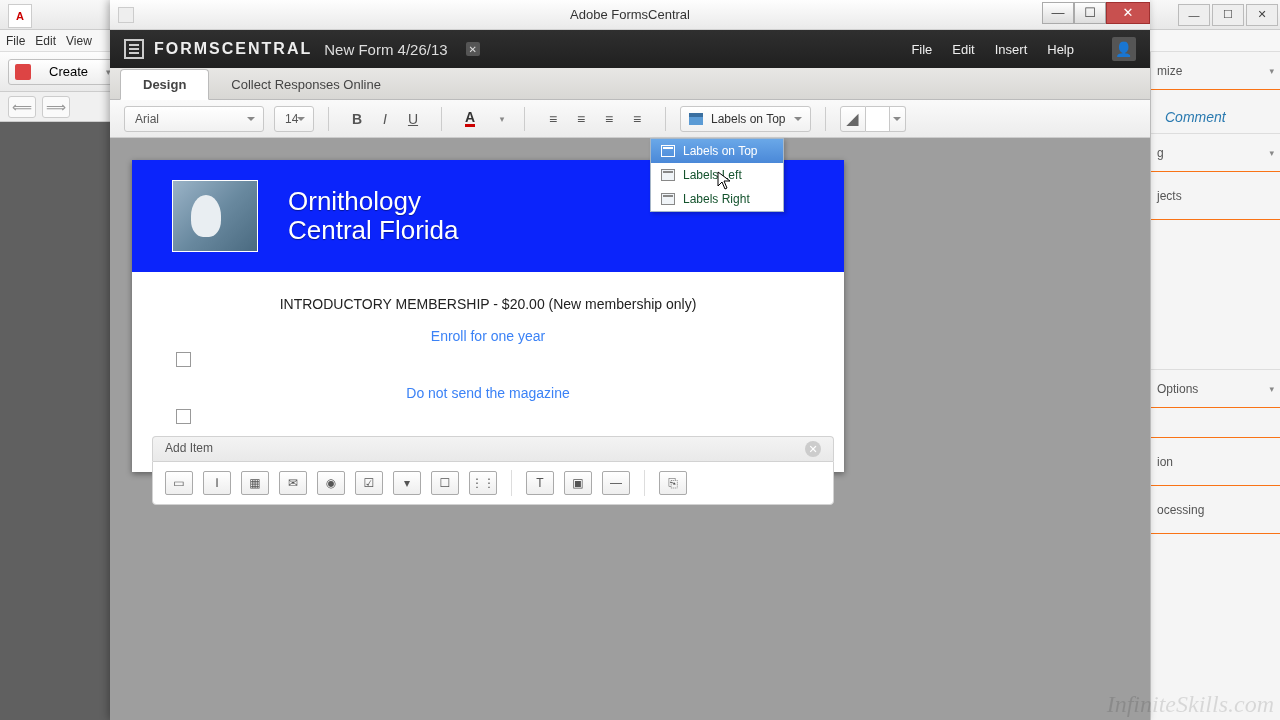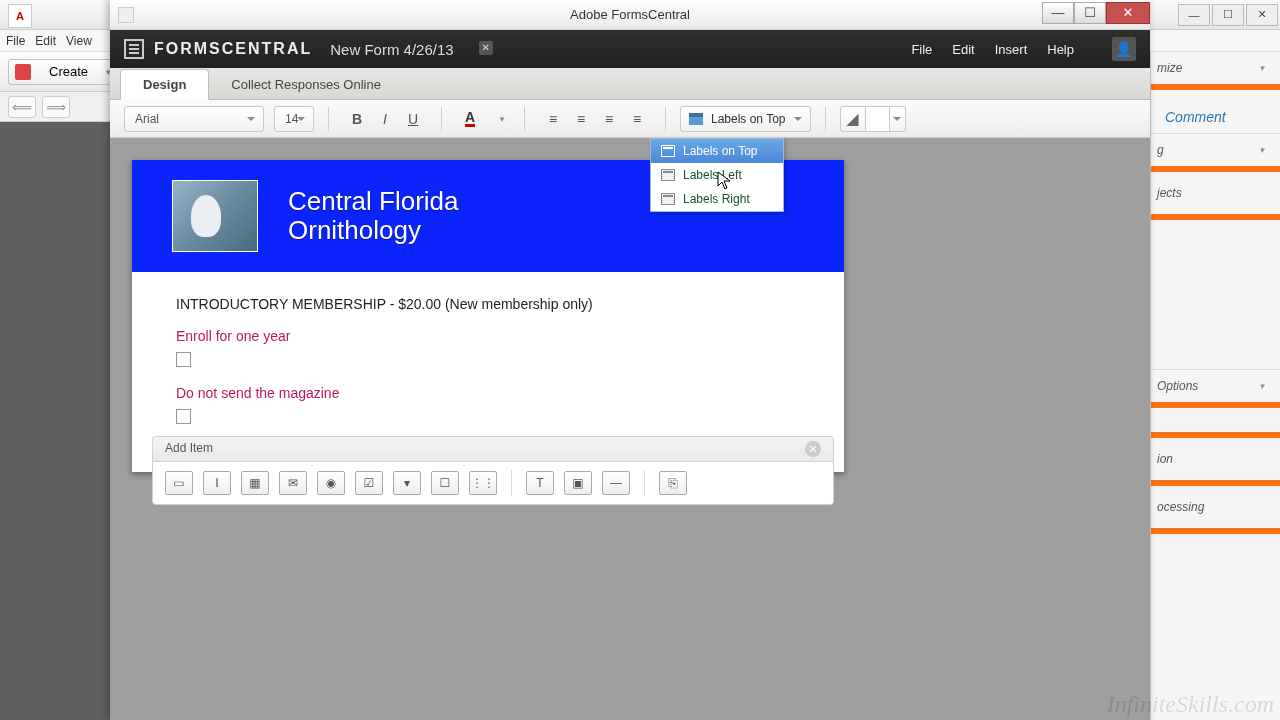--- a/index.html
+++ b/index.html
@@ -12,21 +12,21 @@
 .bg-ctrl { width: 32px; height: 22px; display: flex; align-items: center; justify-content: center; font-size: 11px; color: #444; border: 1px solid #bbb; background: #eee; margin-right: 2px; }
 .bg-menubar { position: absolute; top: 30px; left: 0; right: 0; height: 22px; background: #f7f7f7; border-bottom: 1px solid #ddd; display: flex; align-items: center; padding-left: 6px; gap: 10px; font-size: 12px; color: #333; }
 .bg-toolbar { position: absolute; top: 52px; left: 0; right: 0; height: 40px; background: linear-gradient(#fdfdfd,#e9e9e9); border-bottom: 1px solid #ccc; display: flex; align-items: center; padding-left: 8px; }
 .bg-create { display: flex; align-items: center; gap: 18px; padding: 4px 12px 4px 6px; border: 1px solid #c0c0c0; background: linear-gradient(#fff,#eee); border-radius: 3px; font-size: 13px; }
 .bg-create-icon { width: 16px; height: 16px; background: #d44; border-radius: 2px; }
 .bg-toolbar2 { position: absolute; top: 92px; left: 0; right: 0; height: 30px; background: #f0f0f0; border-bottom: 1px solid #ccc; display: flex; align-items: center; padding-left: 8px; gap: 6px; }
 .bg-nav { width: 28px; height: 22px; border: 1px solid #ccc; background: #fafafa; border-radius: 3px; display: flex; align-items: center; justify-content: center; color: #999; font-size: 14px; }
 
 
 .right-peek { position: absolute; top: 52px; right: 0; width: 130px; bottom: 0; background: #f5f5f5; border-left: 1px solid #ccc; }
-.right-peek .row { height: 38px; border-bottom: 6px solid #f97316; display: flex; align-items: center; padding-left: 6px; font-size: 12px; color: #555; justify-content: space-between; padding-right: 16px; font-style: italic; }
+.right-peek .row { height: 38px; border-bottom: 1px solid #f97316; display: flex; align-items: center; padding-left: 6px; font-size: 12px; color: #555; justify-content: space-between; padding-right: 6px; }
 .right-peek .tabrow { height: 44px; border-bottom: 1px solid #ddd; display: flex; align-items: flex-end; font-style: italic; }
 .right-peek .tab { padding: 8px 14px; font-size: 14px; color: #2a7ab0; }
 .drop-caret { font-size: 9px; color: #888; }
 
 
 .pdf-icon { position: absolute; top: 4px; left: 8px; width: 24px; height: 24px; background: #fff; border: 1px solid #ccc; display:flex; align-items:center; justify-content:center; font-size:11px; font-weight:bold; color:#c00; }
 
 
 .watermark { position: absolute; bottom: 2px; right: 6px; font-family: Georgia, serif; font-size: 24px; color: rgba(0,0,0,0.12); font-style: italic; }
 
@@ -38,21 +38,21 @@
 .fc-winbtns { margin-left: auto; display: flex; height: 22px; margin-top: -4px;}
 .fc-winbtn { width: 32px; height: 22px; display: flex; align-items: center; justify-content: center; font-size: 13px; border: 1px solid #aaa; }
 .fc-min { background: linear-gradient(#fefefe,#ddd); color:#444;}
 .fc-max { background: linear-gradient(#fefefe,#ddd); color:#444;}
 .fc-close { background: #c8504f; color: #fff; border-color: #a03030; width: 44px;}
 
 .fc-brandbar { height: 38px; background: linear-gradient(#2f2f2f,#202020); display: flex; align-items: center; color: #eee; padding: 0 14px; }
 .fc-logo { display: flex; align-items: center; gap: 10px; font-size: 16px; letter-spacing: 2px; font-weight: 600; }
 .fc-logoicon { width: 20px; height: 20px; border: 2px solid #ccc; position: relative; }
 .fc-logoicon::after { content: ""; position: absolute; top: 3px; left: 3px; width: 10px; height: 2px; background: #ccc; box-shadow: 0 4px 0 #ccc, 0 8px 0 #ccc; }
-.fc-formname { margin-left: 18px; font-size: 15px; color: #ddd; display: flex; gap: 25px; }
+.fc-formname { margin-left: 12px; font-size: 15px; color: #ddd; display: flex; align-items: center; gap: 18px; }
 .fc-formname .x { width: 14px; height: 14px; background: #555; color: #ddd; font-size: 10px; display: inline-flex; align-items: center; justify-content: center; border-radius: 2px; }
 .fc-menus { margin-left: auto; display: flex; gap: 20px; align-items: center; }
 .fc-menu { font-size: 13px; cursor: pointer; }
 .fc-user { width: 24px; height: 24px; background: #555; border-radius: 2px; margin-left: 18px; display:flex;align-items:center;justify-content:center;color:#bbb;font-size:14px;}
 
 .fc-tabbar { height: 32px; background: linear-gradient(#e8e7e5,#d8d7d4); border-bottom: 1px solid #bbb; display: flex; align-items: flex-end; padding-left: 10px; }
 .fc-tab { padding: 7px 22px; font-size: 13px; color: #444; background: transparent; border-radius: 4px 4px 0 0; }
 .fc-tab.active { background: #fff; border: 1px solid #bbb; border-bottom: 1px solid #fff; margin-bottom: -1px; font-weight: 600; }
 
 .fc-toolbar { height: 38px; background: linear-gradient(#fafafa,#ececec); border-bottom: 1px solid #ccc; display: flex; align-items: center; padding-left: 14px; gap: 10px; position: relative; }
@@ -85,23 +85,23 @@
 .dd-item.selected .dd-icon::before{background:#fff;}
 .cursor { position: absolute; width: 14px; height: 20px; pointer-events:none; z-index:60;}
 
 
 .fc-canvas { position: absolute; top: 138px; left: 0; right: 0; bottom: 0; background: #9e9e9e; overflow: auto; }
 .form-page { position: absolute; top: 22px; left: 22px; width: 712px; background: #fff; box-shadow: 0 2px 6px rgba(0,0,0,0.4); }
 .form-header { background: #0b24fb; padding: 20px 40px; display: flex; align-items: center; gap: 30px; }
 .form-header .himg { width: 86px; height: 72px; background: linear-gradient(135deg,#9ab3c7 0%, #6a8aa0 50%, #4a6a80 100%); position: relative; border: 1px solid #fff; }
 .form-header .himg::after{content:"";position:absolute;left:18px;top:14px;width:30px;height:42px;background:#e9eef2;border-radius:50% 50% 40% 40%;}
 .form-header .htxt { color: #fff; font-family: Arial, sans-serif; font-size: 26px; line-height: 1.1; text-shadow: 0 1px 1px rgba(0,0,0,0.4);}
-.form-body { padding: 24px 44px 30px; }
+.form-body { padding: 24px 44px 30px; text-align: center; }
 .q-label { font-size: 14px; color: #222; margin-bottom: 16px; font-family: Arial; }
-.opt { font-size: 14px; color: #be185d; margin-bottom: 8px; font-family: Arial;}
+.opt { font-size: 14px; color: #3b82f6; margin-bottom: 8px; font-family: Arial;}
 .chk { width: 15px; height: 15px; border: 1px solid #999; background: #fff; margin-bottom: 18px; display: block; }
 
 .add-item-bar { margin: 4px 20px 0; }
 .add-item-hdr { background: linear-gradient(#f3f3f3,#e9e9e9); border: 1px solid #d2d2d2; border-bottom: none; border-radius: 4px 4px 0 0; padding: 4px 12px; font-size: 12px; color: #555; display: flex; align-items: flex-start; }
 .add-item-hdr .x { margin-left: auto; width: 16px; height: 16px; border-radius: 8px; background: #ccc; color: #fff; font-size: 11px; display:inline-flex;align-items:center;justify-content:center;}
 .add-item-body { background: #fff; border: 1px solid #d2d2d2; border-radius: 0 0 4px 4px; padding: 8px 12px; display: flex; align-items: center; gap: 10px; }
 .ai-btn { width: 28px; height: 24px; border: 1px solid #aaa; border-radius: 2px; background: linear-gradient(#fff,#eee); display:flex;align-items:center;justify-content:center;color:#555;font-size:12px;}
 .ai-sep { width: 1px; height: 26px; background: #ddd; margin: 0 4px; }
 </style>
 </head>
@@ -259,22 +259,22 @@
           <path d="M1 1 L1 15 L5 11 L8 18 L10 17 L7 10 L13 10 Z" fill="#fff" stroke="#000" stroke-width="1"></path>
         </svg>
     </div>
   </div>
 
   <div class="fc-canvas">
     <div class="form-page">
       <div class="form-header">
         <div class="himg"></div>
         <div class="htxt">
+          <div>Ornithology</div>
           <div>Central Florida</div>
-          <div>Ornithology</div>
         </div>
       </div>
       <div class="form-body">
         <div class="q-label">INTRODUCTORY MEMBERSHIP - $20.00 (New membership only)</div>
         <div class="opt">Enroll for one year</div>
         <span class="chk"></span>
         <div class="opt">Do not send the magazine</div>
         <span class="chk"></span>
       </div>
     </div>

